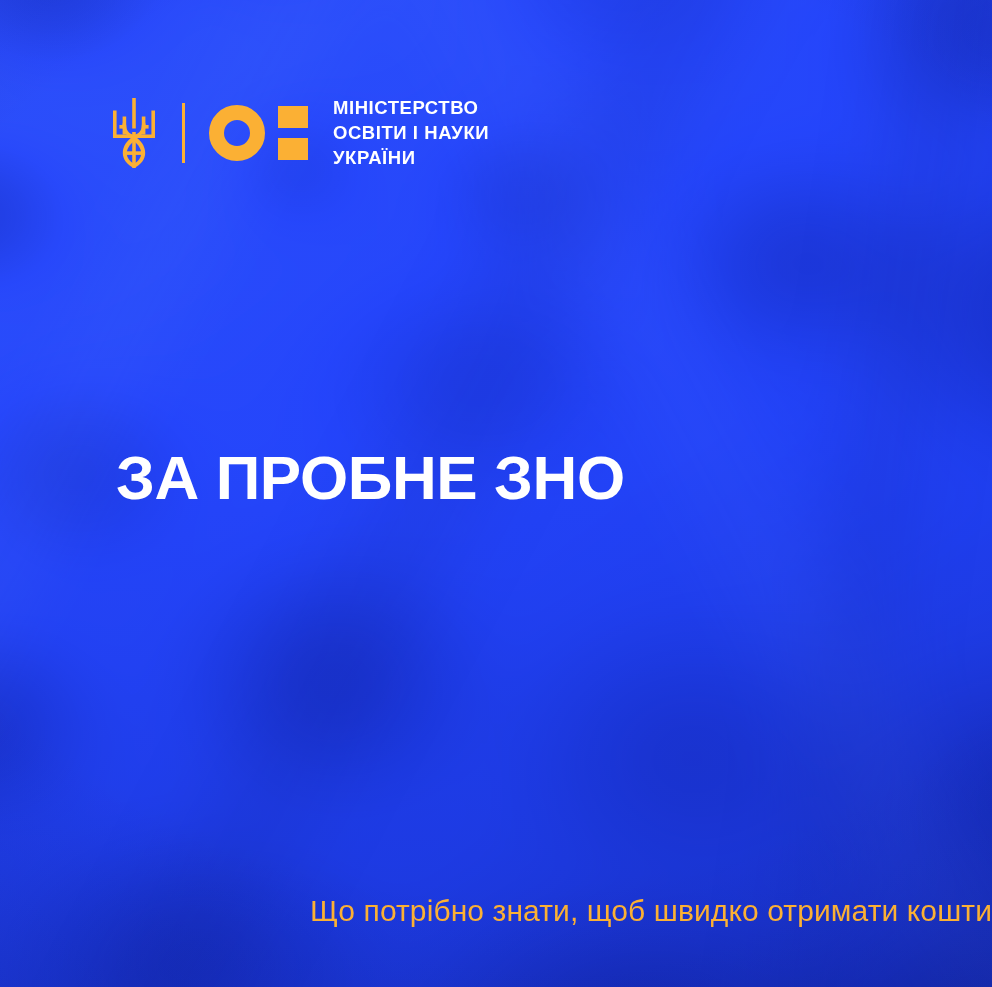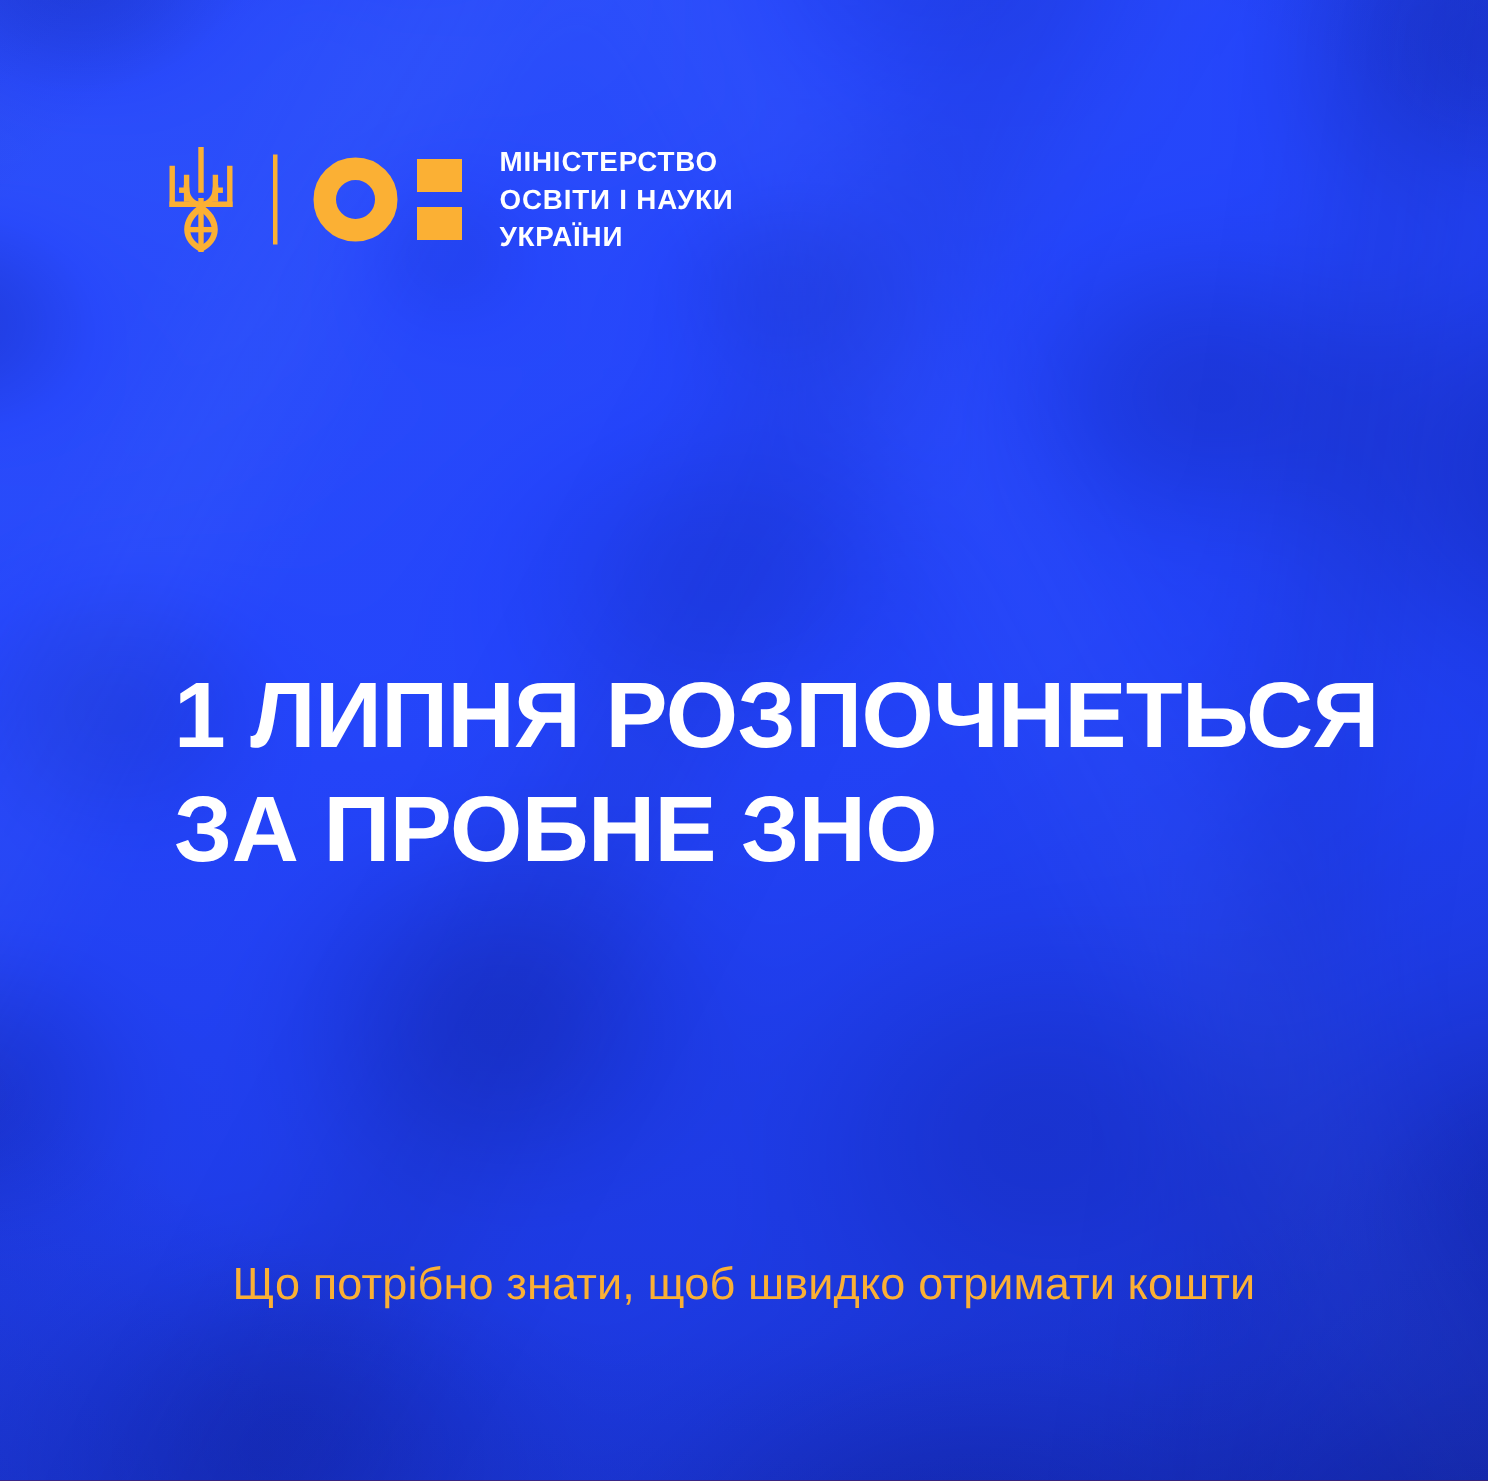--- a/index.html
+++ b/index.html
@@ -7,21 +7,21 @@
     margin: 0;
     padding: 0;
     background: #16209b;
   }
 
   .card {
     position: relative;
     width: 992px;
     height: 987px;
     overflow: hidden;
-    background-color: #7f1d1d;
+    background-color: #14532d;
     font-family: "Liberation Sans", "DejaVu Sans", sans-serif;
     -webkit-font-smoothing: antialiased;
   }
 
   
   .bg-photo {
     position: absolute;
     inset: -90px;
     filter: blur(34px) saturate(115%);
     background-color: #2a49ec;
@@ -154,22 +154,22 @@
   .headline-line {
     display: block;
     white-space: nowrap;
   }
 
   
   .subtitle {
     position: absolute;
     left: 0;
     right: 0;
-    top: 840px;
-    text-align: center;
+    top: 894px;
+    text-align: right;
     color: #fbb034;
     font-size: 30px;
     font-weight: normal;
     letter-spacing: 0.1px;
     white-space: nowrap;
   }
 </style>
 </head>
 <body>
 
@@ -226,19 +226,18 @@
 
     <div class="logo-text">
       <div>МІНІСТЕРСТВО</div>
       <div>ОСВІТИ І НАУКИ</div>
       <div>УКРАЇНИ</div>
     </div>
 
   </div>
 
   <h1 class="headline">
-    <span class="headline-line">1 ЛИПНЯ РОЗПОЧНЕТЬСЯ</span>
     <span class="headline-line">ЗА ПРОБНЕ ЗНО</span>
   </h1>
 
   <div class="subtitle">Що потрібно знати, щоб швидко отримати кошти</div>
 
 </div>
 
 </body></html>

